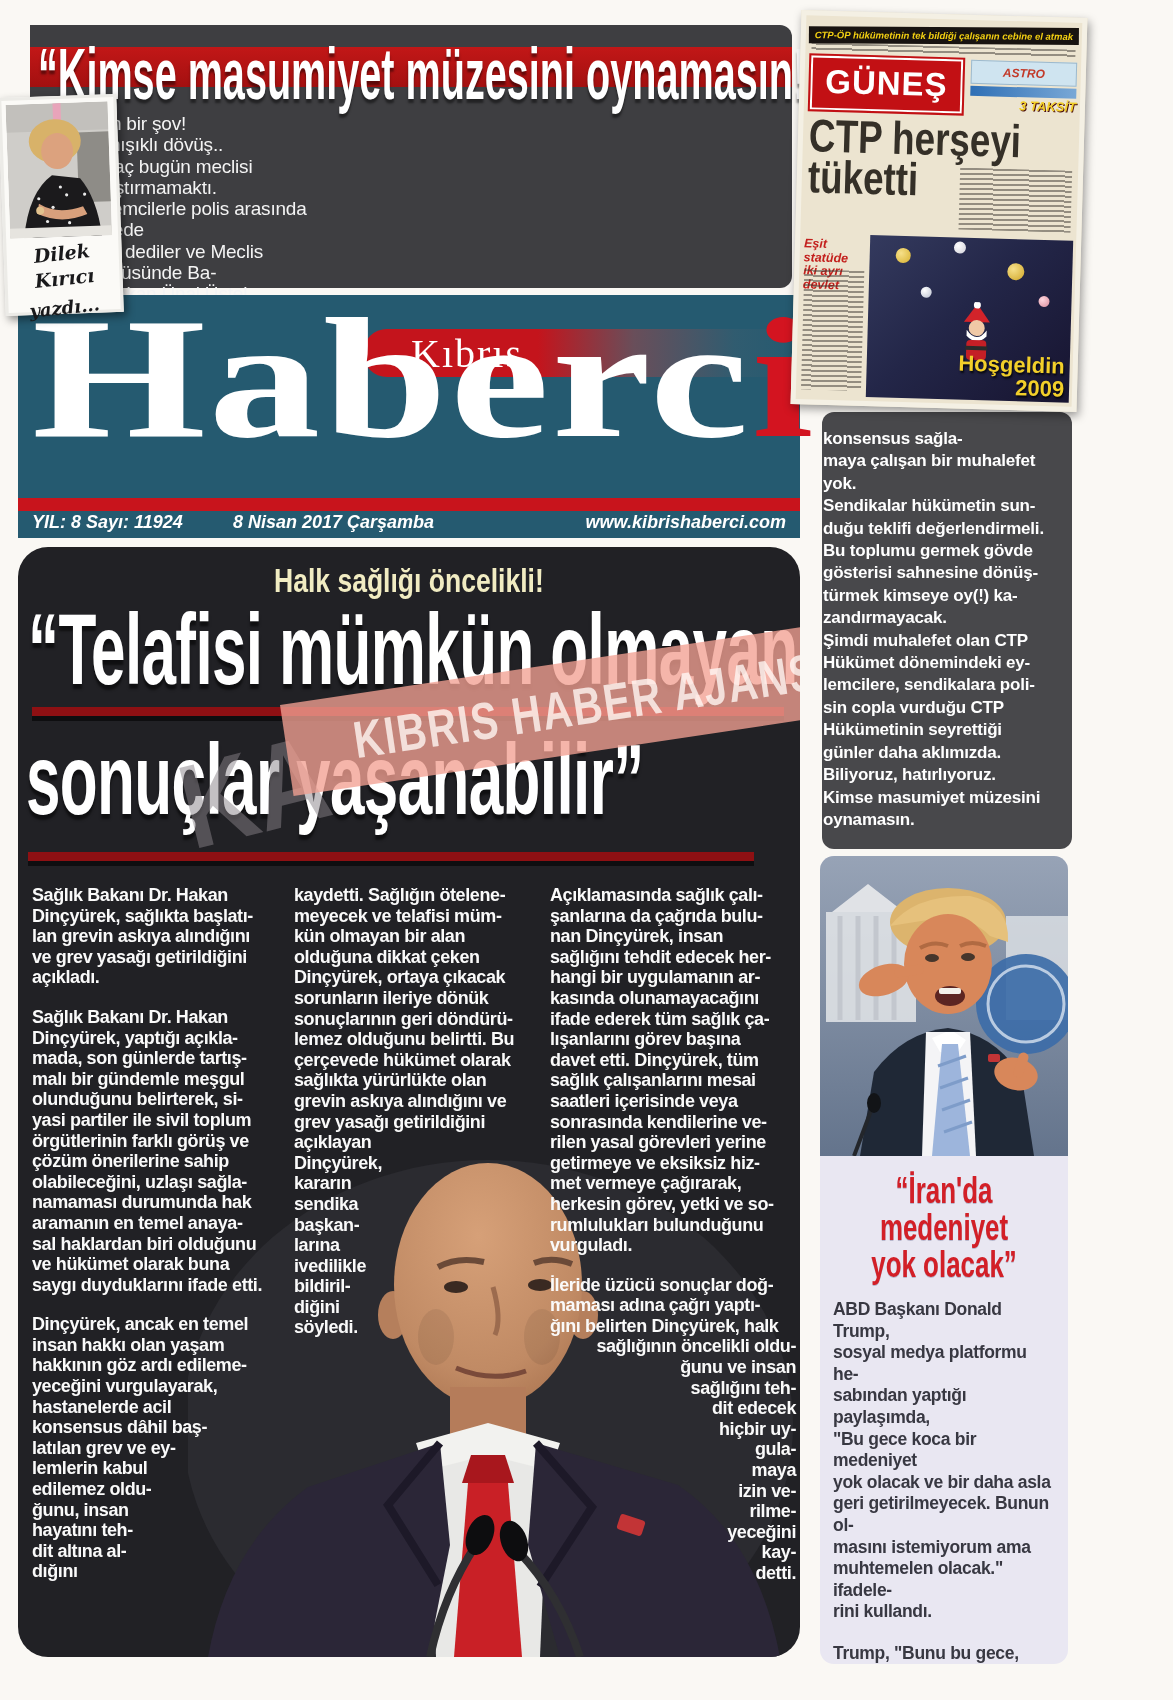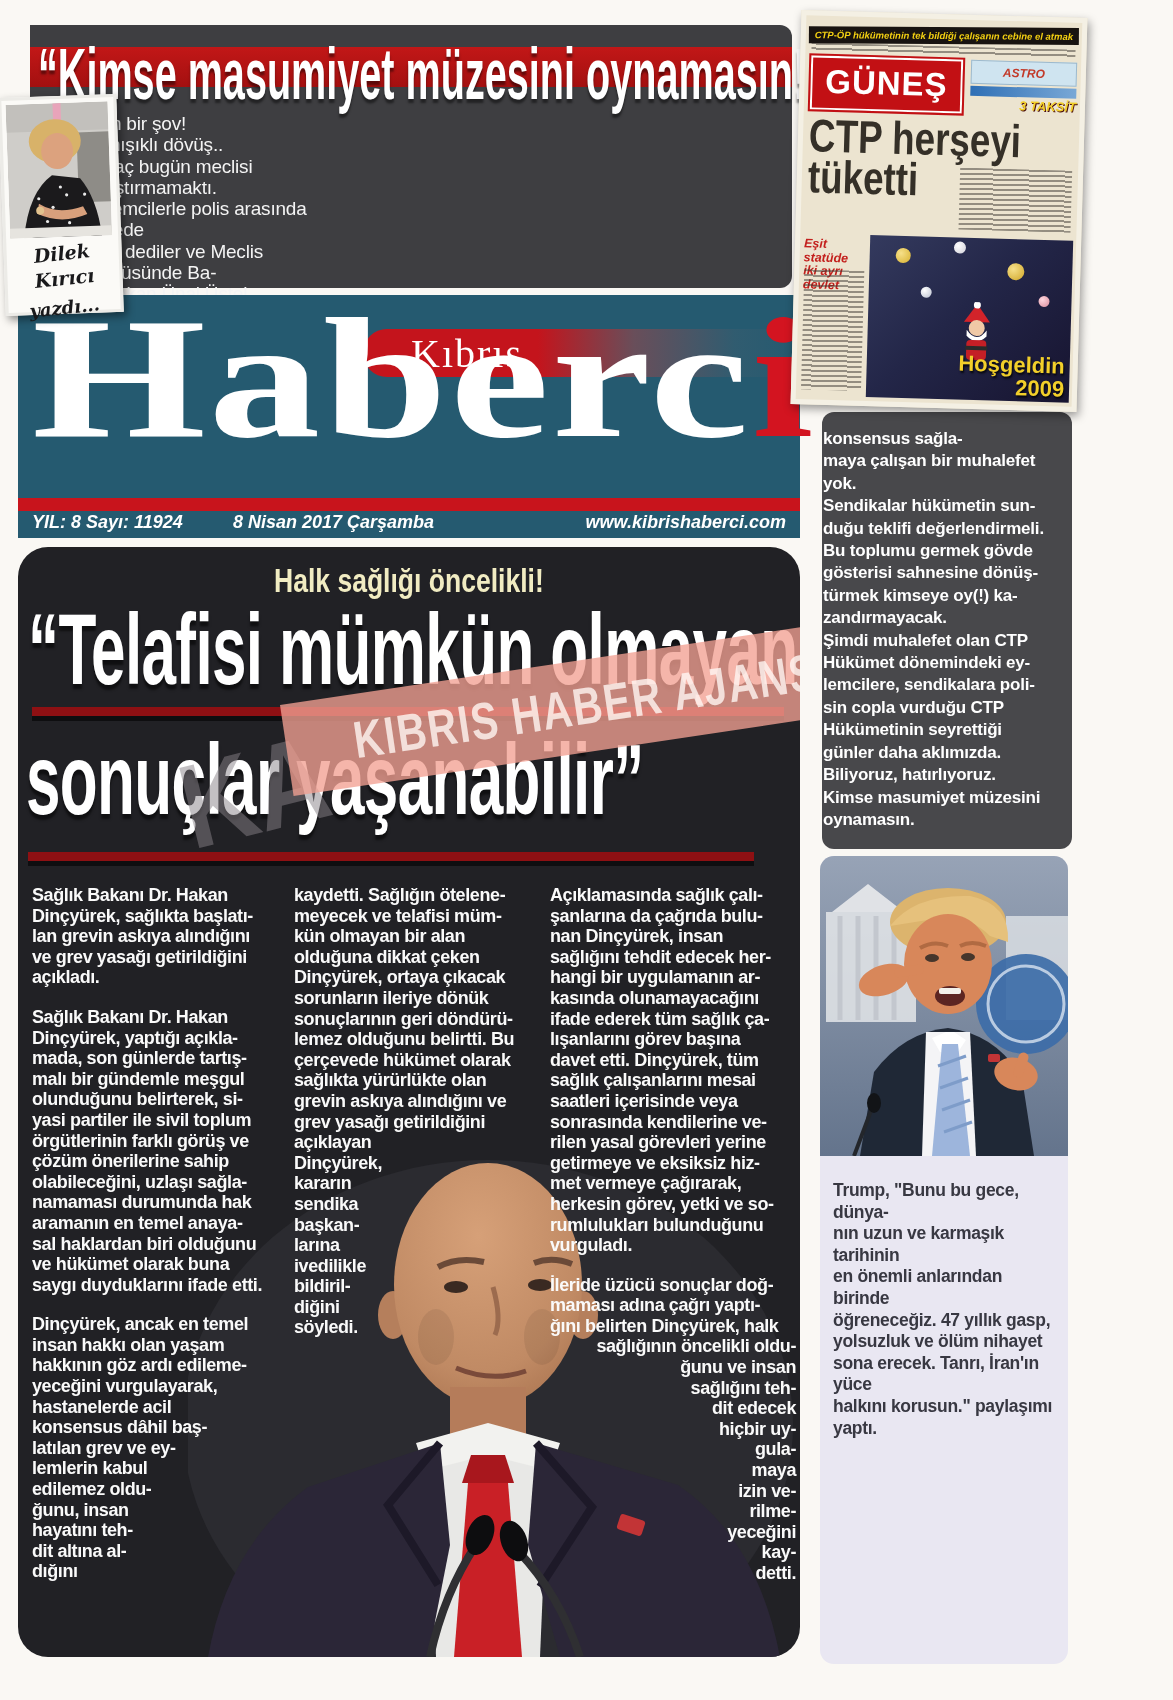--- a/index.html
+++ b/index.html
@@ -372,20 +372,33 @@
           <line x1="124" y1="276" x2="152" y2="266"></line>
         </g>
       <rect x="168" y="198" width="12" height="8" rx="2" fill="#c23436"></rect>
       <ellipse cx="64" cy="124" rx="26" ry="15" fill="#d8875a" transform="rotate(-18 64 124)"></ellipse>
       <rect x="74" y="110" width="30" height="10" rx="5" fill="#d8875a" transform="rotate(-8 89 115)"></rect>
       <ellipse cx="196" cy="218" rx="22" ry="16" fill="#d8875a" transform="rotate(14 196 218)"></ellipse>
       <rect x="196" y="196" width="10" height="26" rx="5" fill="#d8875a" transform="rotate(18 201 209)"></rect>
       <line x1="34" y1="300" x2="52" y2="252" stroke="#23262b" stroke-width="4"></line>
       <ellipse cx="54" cy="247" rx="7" ry="10" fill="#121417"></ellipse>
     </svg>
+    <div id="trumphl">
+      <span>“İran'da medeniyet
+yok olacak”</span>
+    </div>
+    <div class="trumptxt preline">ABD Başkanı Donald Trump,
+sosyal medya platformu he-
+sabından yaptığı paylaşımda,
+"Bu gece koca bir medeniyet
+yok olacak ve bir daha asla
+geri getirilmeyecek. Bunun ol-
+masını istemiyorum ama
+muhtemelen olacak." ifadele-
+rini kullandı.</div>
     <div class="trumptxt preline" style="margin-top:20px;">Trump, "Bunu bu gece, dünya-
 nın uzun ve karmaşık tarihinin
 en önemli anlarından birinde
 öğreneceğiz. 47 yıllık gasp,
 yolsuzluk ve ölüm nihayet
 sona erecek. Tanrı, İran'ın yüce
 halkını korusun." paylaşımı
 yaptı.</div>
   </div>
 

